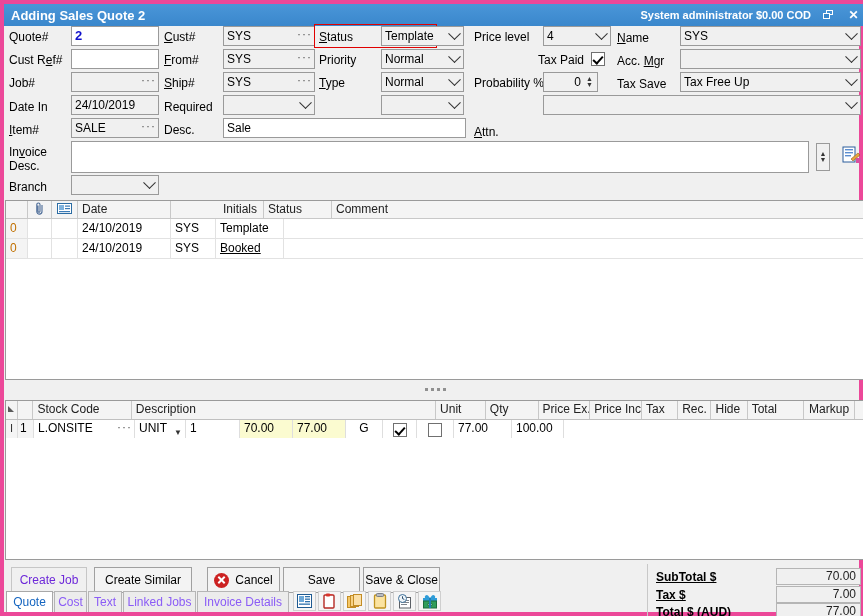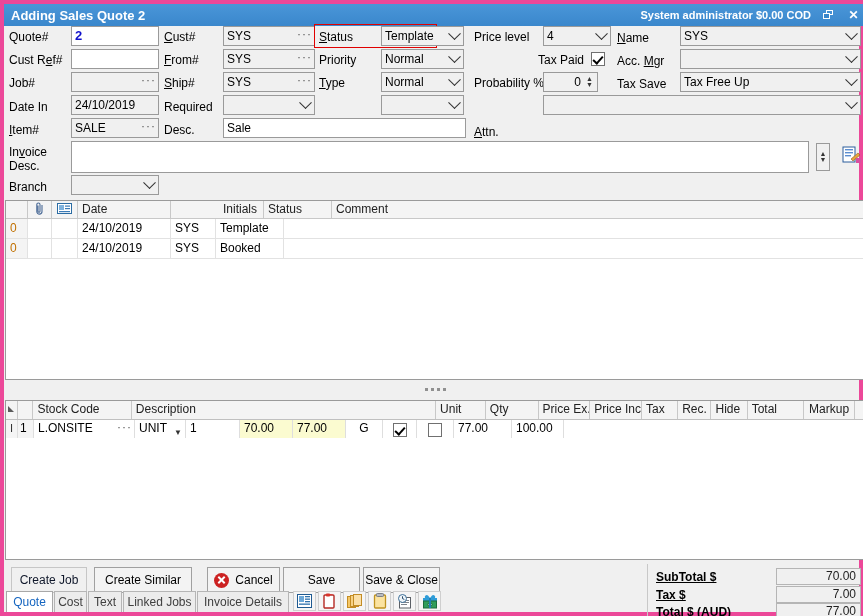--- a/index.html
+++ b/index.html
@@ -86,28 +86,28 @@
   .c.num{text-align:left;}
   .c.ctr{text-align:center;}
   .c.yel{background:#fbfbd0;}
   .c.sel{background:#f5f5f5;}
 
   
   .btn{position:absolute;box-sizing:border-box;height:26px;
        border:1px solid #a0a0a0;background:#f3f3f3;
        font-size:12px;display:flex;align-items:center;justify-content:center;gap:6px;
        color:#000;}
-  .btn.disabled{color:#0f172a;background:#f0f0f0;border-color:#c6c6c6;text-align:center;}
+  .btn.disabled{color:#6d28d9;background:#f0f0f0;border-color:#c6c6c6;text-align:center;}
   .cancel-x{width:15px;height:15px;border-radius:50%;background:#cc2222;position:relative;display:inline-block;}
   .cancel-x:before,.cancel-x:after{content:"";position:absolute;left:3px;top:6.5px;width:9px;height:2px;background:#fff;}
   .cancel-x:before{transform:rotate(45deg);}
   .cancel-x:after{transform:rotate(-45deg);}
   .tab{position:absolute;bottom:0;height:21px;box-sizing:border-box;
        border:1px solid #b5b5b5;border-bottom:none;background:#ececec;
-       font-size:12px;display:flex;align-items:center;justify-content:center;color:#404040;}
+       font-size:12px;display:flex;align-items:center;justify-content:center;color:#8b5cf6;}
   .tab.active{background:#fff;color:#1565c0;border-color:#a8a8a8;}
   .iconbtn{position:absolute;bottom:1px;width:23px;height:20px;box-sizing:border-box;
        border:1px solid #cfcfcf;background:#f5f5f5;display:flex;align-items:center;justify-content:center;}
 
   
   .totlbl{position:absolute;font-size:12px;font-weight:bold;text-decoration:underline;}
   .totfld{position:absolute;box-sizing:border-box;border:1px solid #b5b5b5;background:#f0f0f0;
        height:17px;line-height:15px;font-size:12px;text-align:right;padding-right:4px;color:#222;}
   .sep-v{position:absolute;width:1px;background:#c8c8c8;}
 </style>
@@ -307,21 +307,21 @@
       <div class="gc" style="width:68px;">Template</div>
       <div class="gc" style="flex:1;"></div>
     </div>
 
     <div class="grow">
       <div class="gc rowhdr" style="width:22px;">0</div>
       <div class="gc" style="width:24px;"></div>
       <div class="gc" style="width:26px;"></div>
       <div class="gc" style="width:93px;">24/10/2019</div>
       <div class="gc" style="width:45px;">SYS</div>
-      <div class="gc" style="width:68px;">Booked</div>
+      <div class="gc" style="width:68px;text-decoration:underline;">Booked</div>
       <div class="gc" style="flex:1;"></div>
     </div>
   </div>
 
   <div class="splitter" style="left:1px;top:378px;width:860px;height:14px;">
     <i></i>
       <i></i>
       <i></i>
       <i></i>
   </div>

